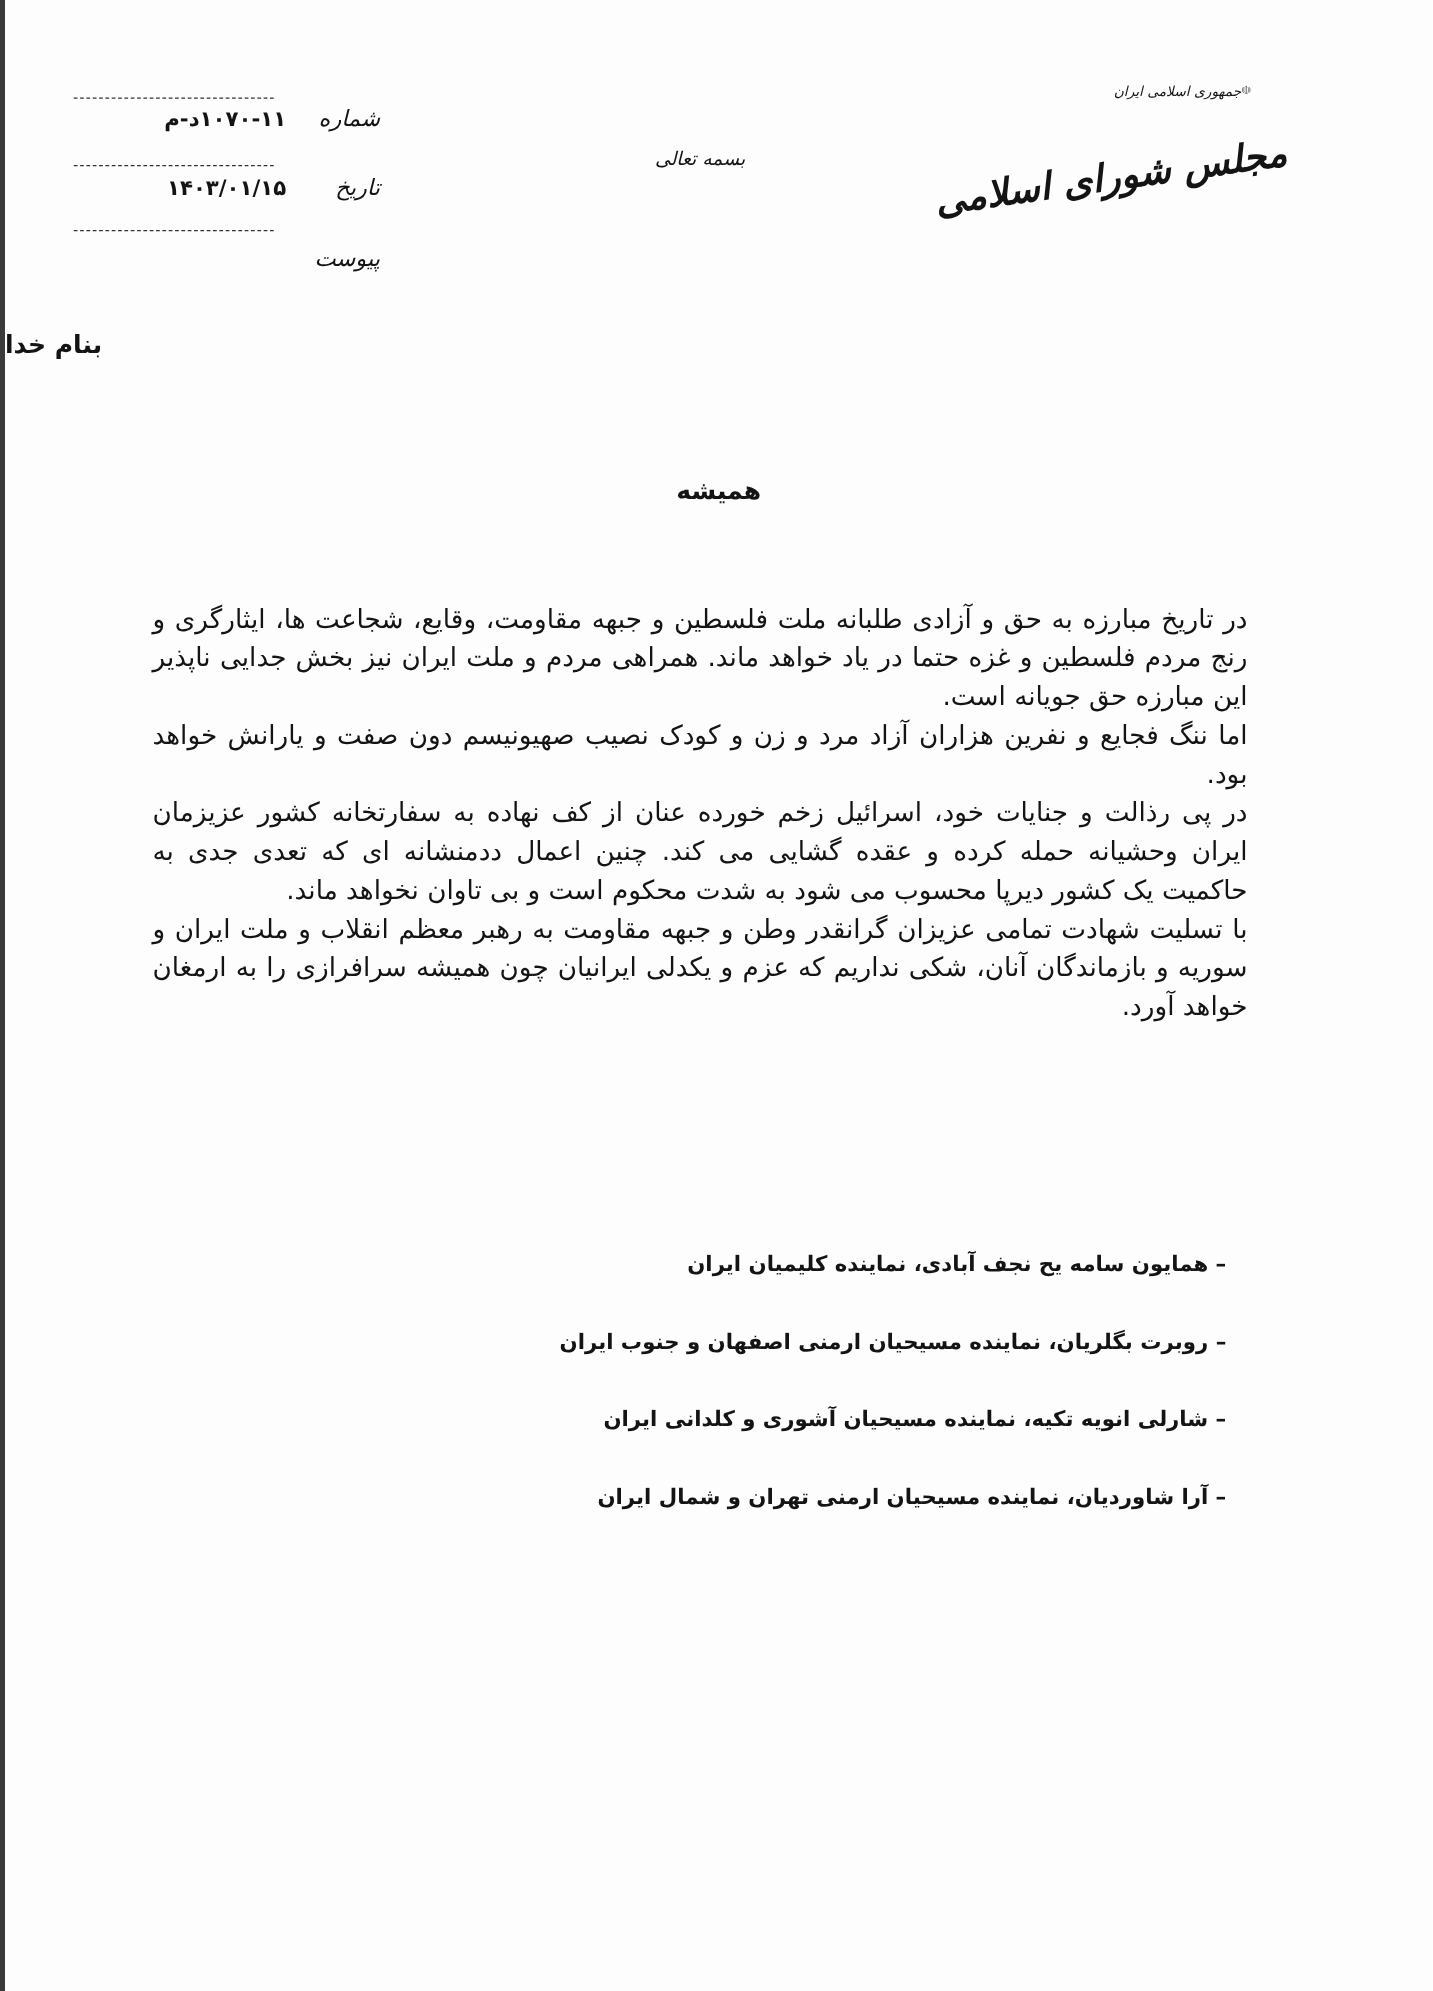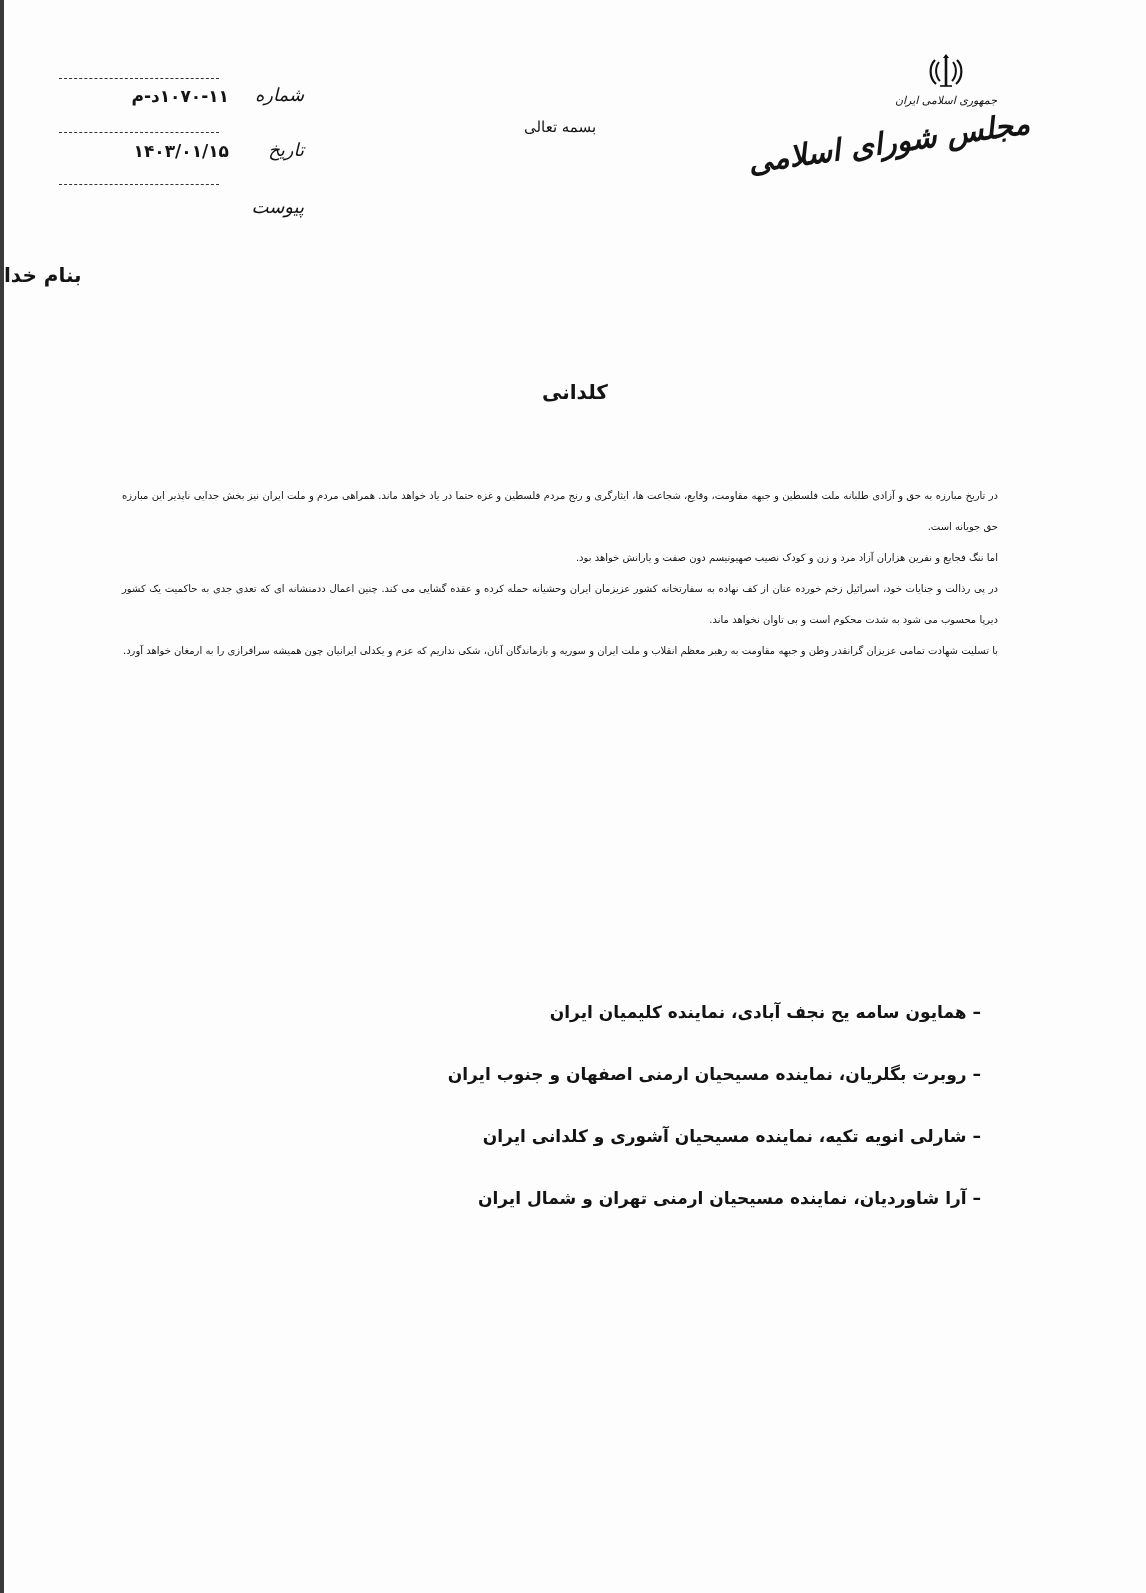--- a/index.html
+++ b/index.html
@@ -24,21 +24,21 @@
       box-sizing: border-box;
     }
 
     
     .letterhead {
       position: absolute;
       right: 145px;
       top: 52px;
       width: 110px;
       display: flex;
-      flex-direction: column;
+      flex-direction: row;
       align-items: center;
     }
     .emblem {
       width: 40px;
       height: 40px;
     }
     .republic-name {
       font-family: "DejaVu Serif", serif;
       font-size: 11px;
       margin-top: 2px;
@@ -59,20 +59,21 @@
       right: -30px;
       top: 72px;
     }
 
     
     .invocation-small {
       position: absolute;
       left: 520px;
       top: 118px;
       font-family: "DejaVu Serif", serif;
+      font-style: italic;
       font-size: 15px;
     }
 
     
     .ref-block {
       position: absolute;
       left: 55px;
       top: 62px;
       width: 245px;
       height: 150px;
@@ -124,21 +125,21 @@
       font-size: 20px;
     }
 
     
     .body-text {
       position: absolute;
       right: 148px;
       left: 118px;
       top: 480px;
       font-family: "DejaVu Sans", sans-serif;
-      font-size: 10px;
+      font-size: 21px;
       line-height: 31px;
       text-align: justify;
       direction: rtl;
     }
     .body-text p {
       margin: 0;
     }
 
     
     .signatories {
@@ -189,21 +190,21 @@
       <span class="ref-value" style="top:24px;">۱۴۰۳/۰۱/۱۵</span>
     </div>
     <div class="ref-row" style="top:112px;">
       <span class="ref-label" style="top:2px;">پیوست</span>
       <div class="ref-line" style="top:10px;"></div>
       <span class="ref-value" style="top:20px;"></span>
     </div>
   </div>
 
   <div class="title-bismillah">بنام خدا</div>
-  <div class="title-statement">کلدانی</div>
+  <div class="title-statement">همیشه</div>
 
   <div class="body-text">
     <p>در تاریخ مبارزه به حق و آزادی طلبانه ملت فلسطین و جبهه مقاومت، وقایع، شجاعت ها، ایثارگری و رنج مردم فلسطین و غزه حتما در یاد خواهد ماند. همراهی مردم و ملت ایران نیز بخش جدایی ناپذیر این مبارزه حق جویانه است.</p>
     <p>اما ننگ فجایع و نفرین هزاران آزاد مرد و زن و کودک نصیب صهیونیسم دون صفت و یارانش خواهد بود.</p>
     <p>در پی رذالت و جنایات خود، اسرائیل زخم خورده عنان از کف نهاده به سفارتخانه کشور عزیزمان ایران وحشیانه حمله کرده و عقده گشایی می کند. چنین اعمال ددمنشانه ای که تعدی جدی به حاکمیت یک کشور دیرپا محسوب می شود به شدت محکوم است و بی تاوان نخواهد ماند.</p>
     <p>با تسلیت شهادت تمامی عزیزان گرانقدر وطن و جبهه مقاومت به رهبر معظم انقلاب و ملت ایران و سوریه و بازماندگان آنان، شکی نداریم که عزم و یکدلی ایرانیان چون همیشه سرافرازی را به ارمغان خواهد آورد.</p>
   </div>
 
   <div class="signatories">
     <div class="signatory">– همایون سامه یح نجف آبادی، نماینده  کلیمیان ایران</div>

